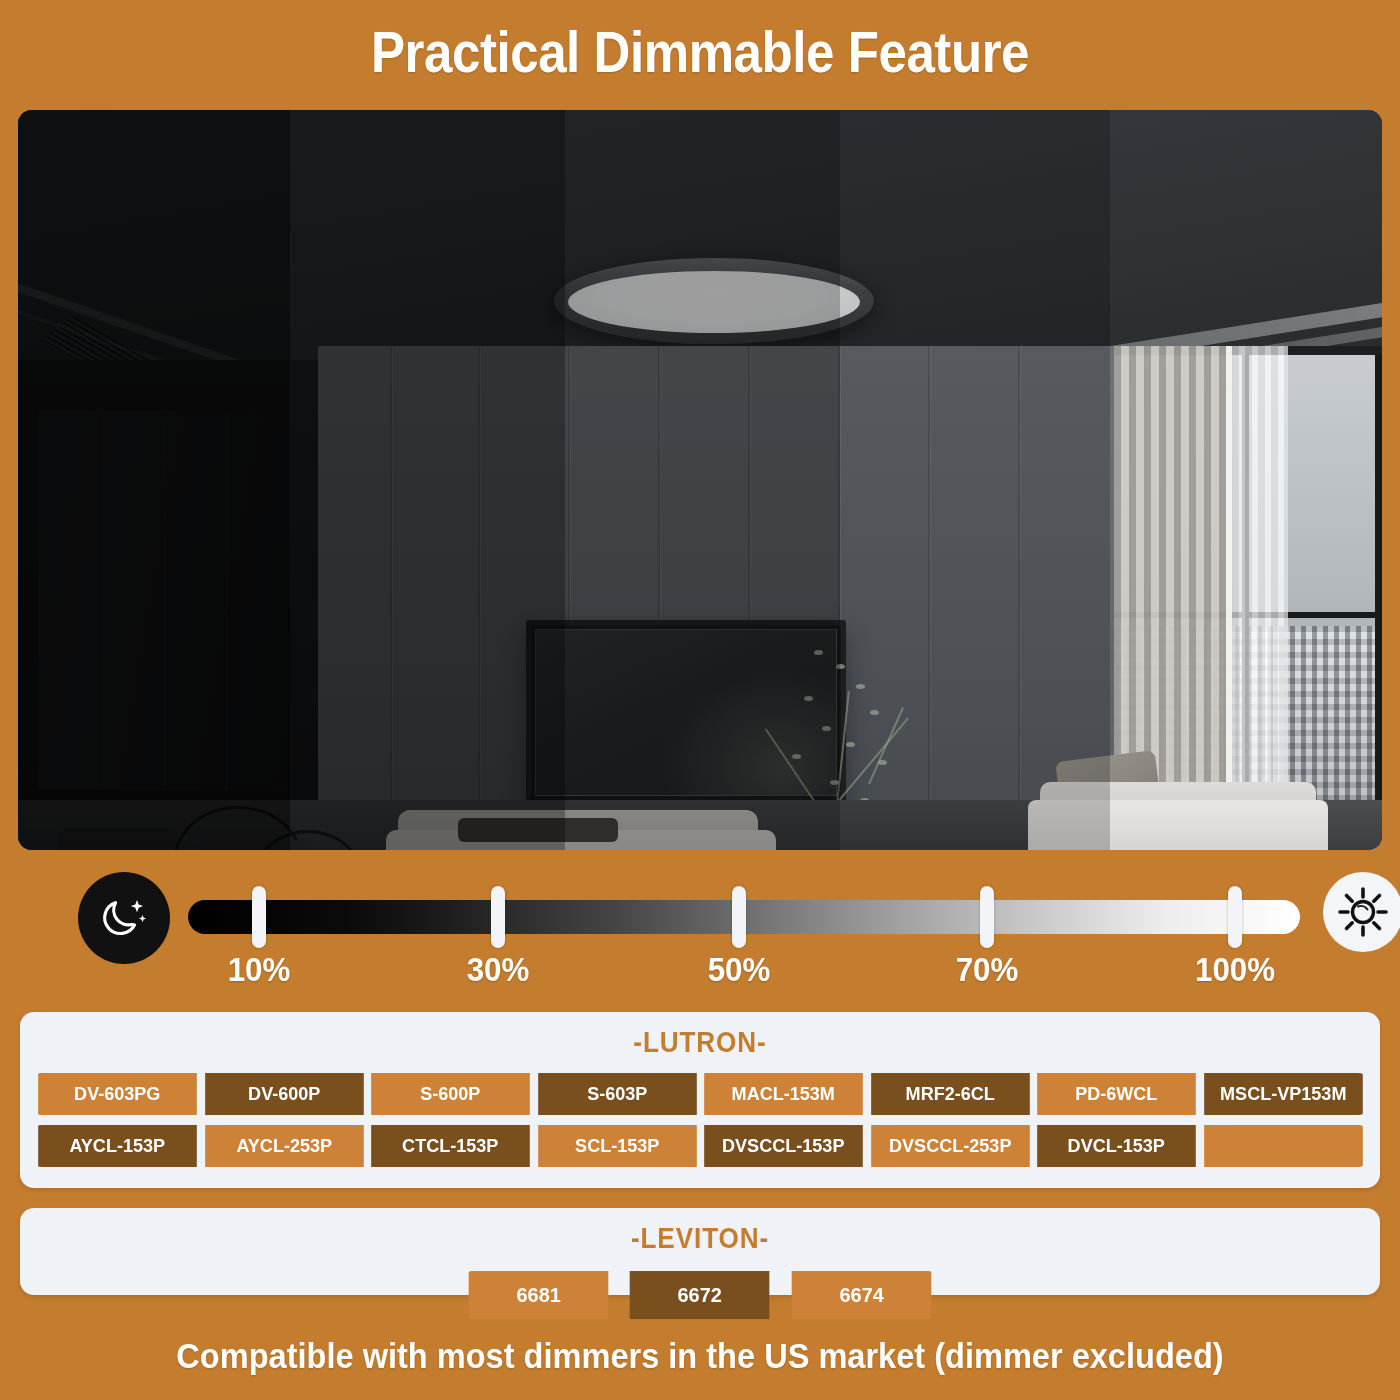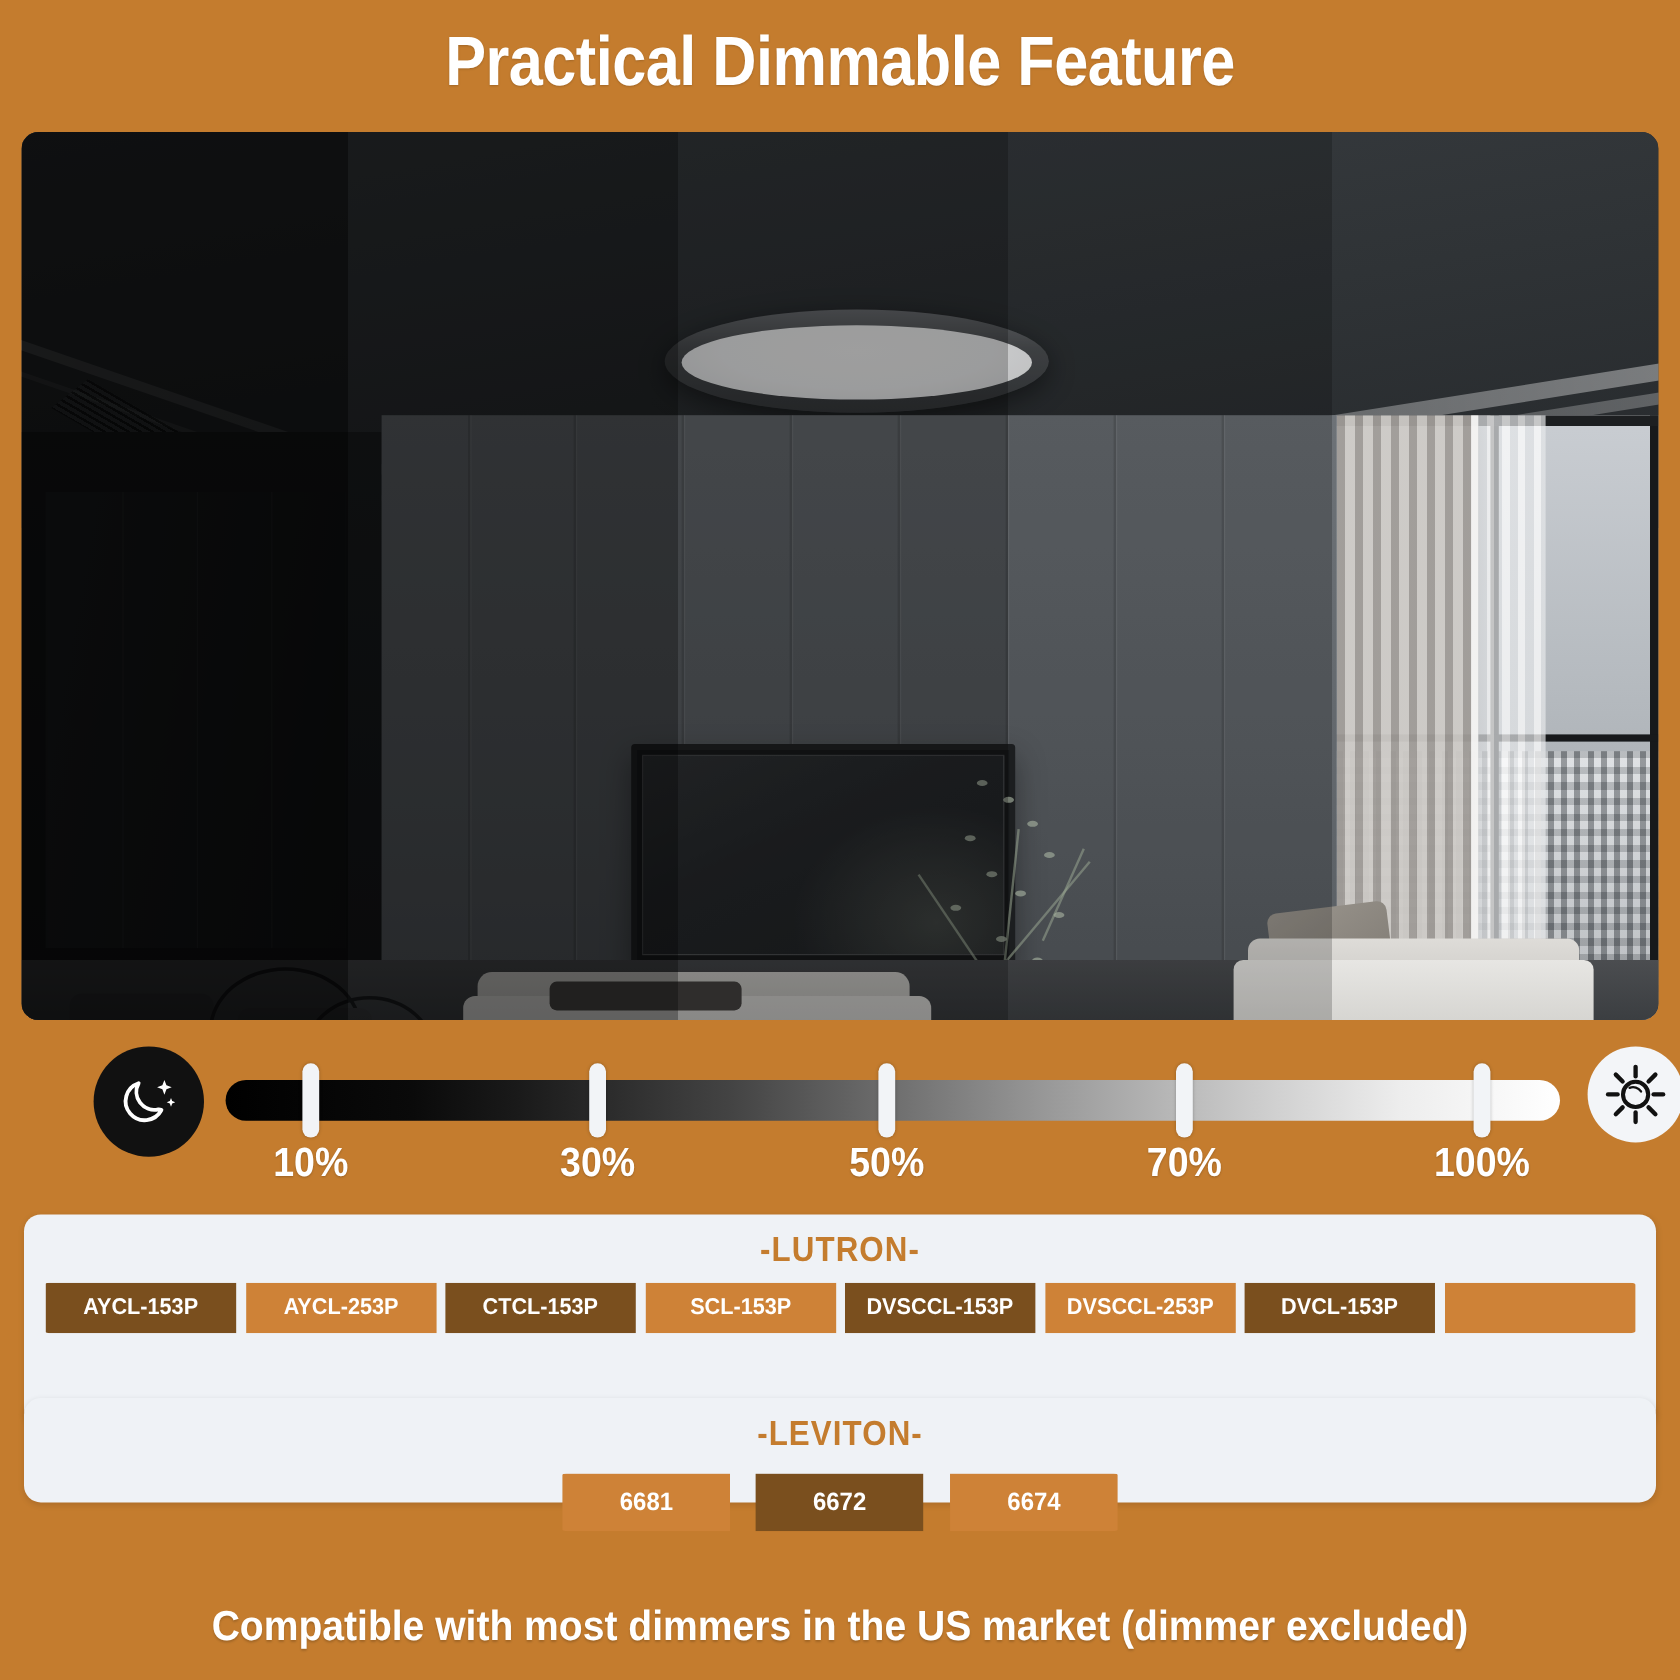--- a/index.html
+++ b/index.html
@@ -410,21 +410,21 @@
   
   .card {
     position: absolute;
     left: 20px;
     width: 1360px;
     background: #eff2f6;
     border-radius: 14px;
     box-shadow: 0 2px 5px rgba(0,0,0,0.12);
   }
   .card-lutron { top: 1012px; height: 176px; }
-  .card-leviton { top: 1165px; height: 87px; }
+  .card-leviton { top: 1208px; height: 87px; }
 
   .brand {
     text-align: center;
     color: #c47c2e;
     font-size: 29px;
     font-weight: bold;
     letter-spacing: 1px;
     transform: scaleX(0.9);
     padding-top: 14px;
   }
@@ -631,20 +631,30 @@
           <line x1="42.5" y1="9.5" x2="36.8" y2="15.2"></line>
           <line x1="15.2" y1="36.8" x2="9.5" y2="42.5"></line>
         </g>
       </svg>
     </div>
   </div>
 
   <div class="card card-lutron">
     <div class="brand">-LUTRON-</div>
 
+    <div class="chip-row r1">
+      <div class="chip light">DV-603PG</div>
+      <div class="chip dark">DV-600P</div>
+      <div class="chip light">S-600P</div>
+      <div class="chip dark">S-603P</div>
+      <div class="chip light">MACL-153M</div>
+      <div class="chip dark">MRF2-6CL</div>
+      <div class="chip light">PD-6WCL</div>
+      <div class="chip dark">MSCL-VP153M</div>
+    </div>
 
     <div class="chip-row r2">
       <div class="chip dark">AYCL-153P</div>
       <div class="chip light">AYCL-253P</div>
       <div class="chip dark">CTCL-153P</div>
       <div class="chip light">SCL-153P</div>
       <div class="chip dark">DVSCCL-153P</div>
       <div class="chip light">DVSCCL-253P</div>
       <div class="chip dark">DVCL-153P</div>
       <div class="chip light"></div>

